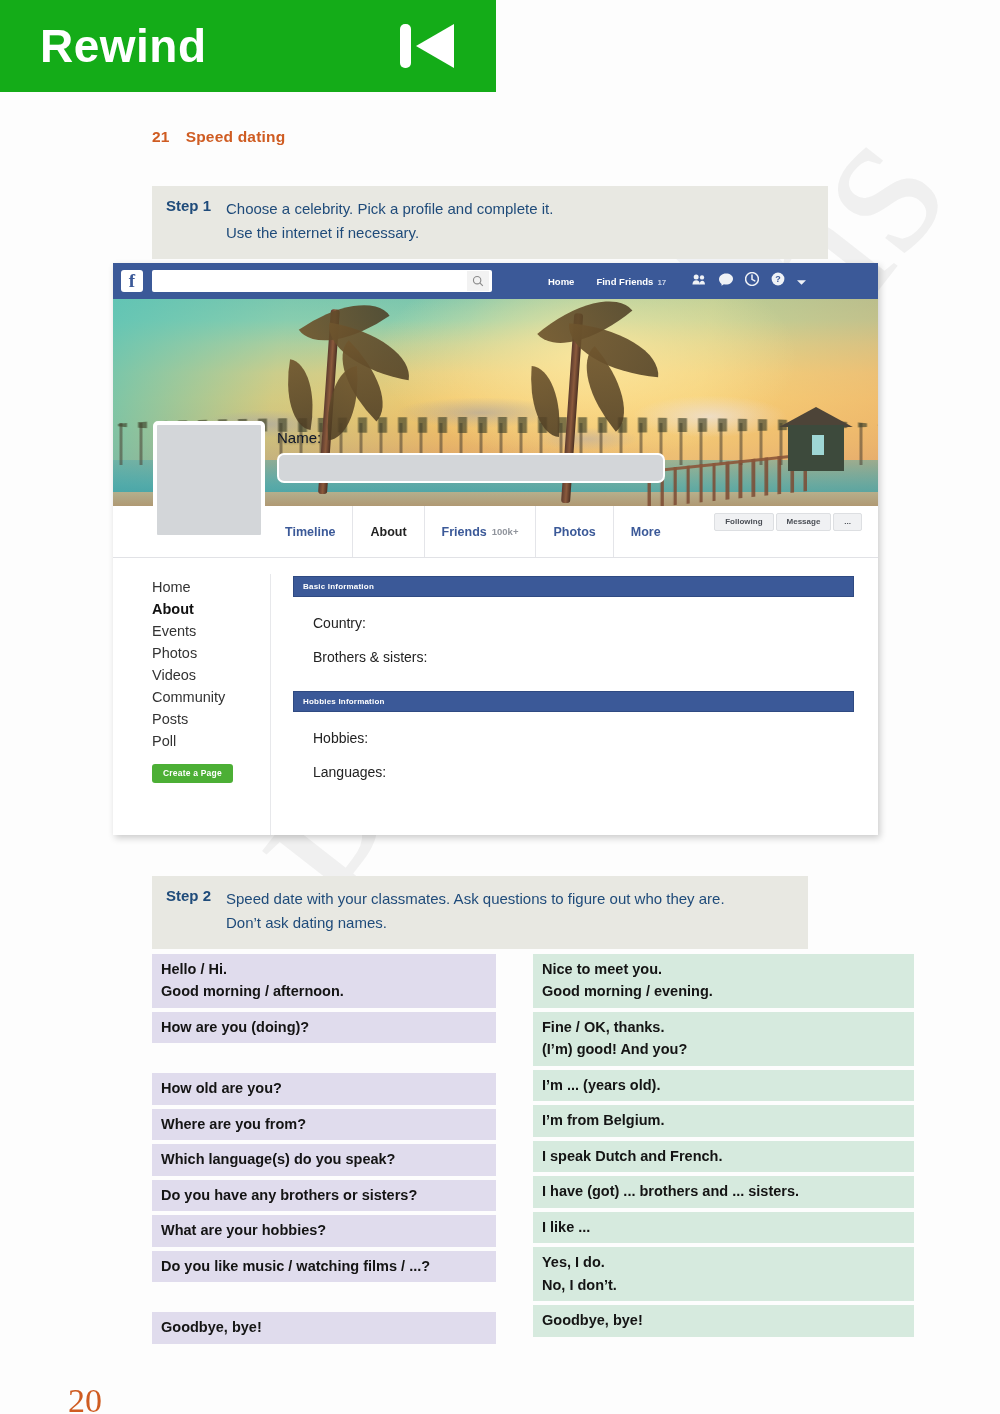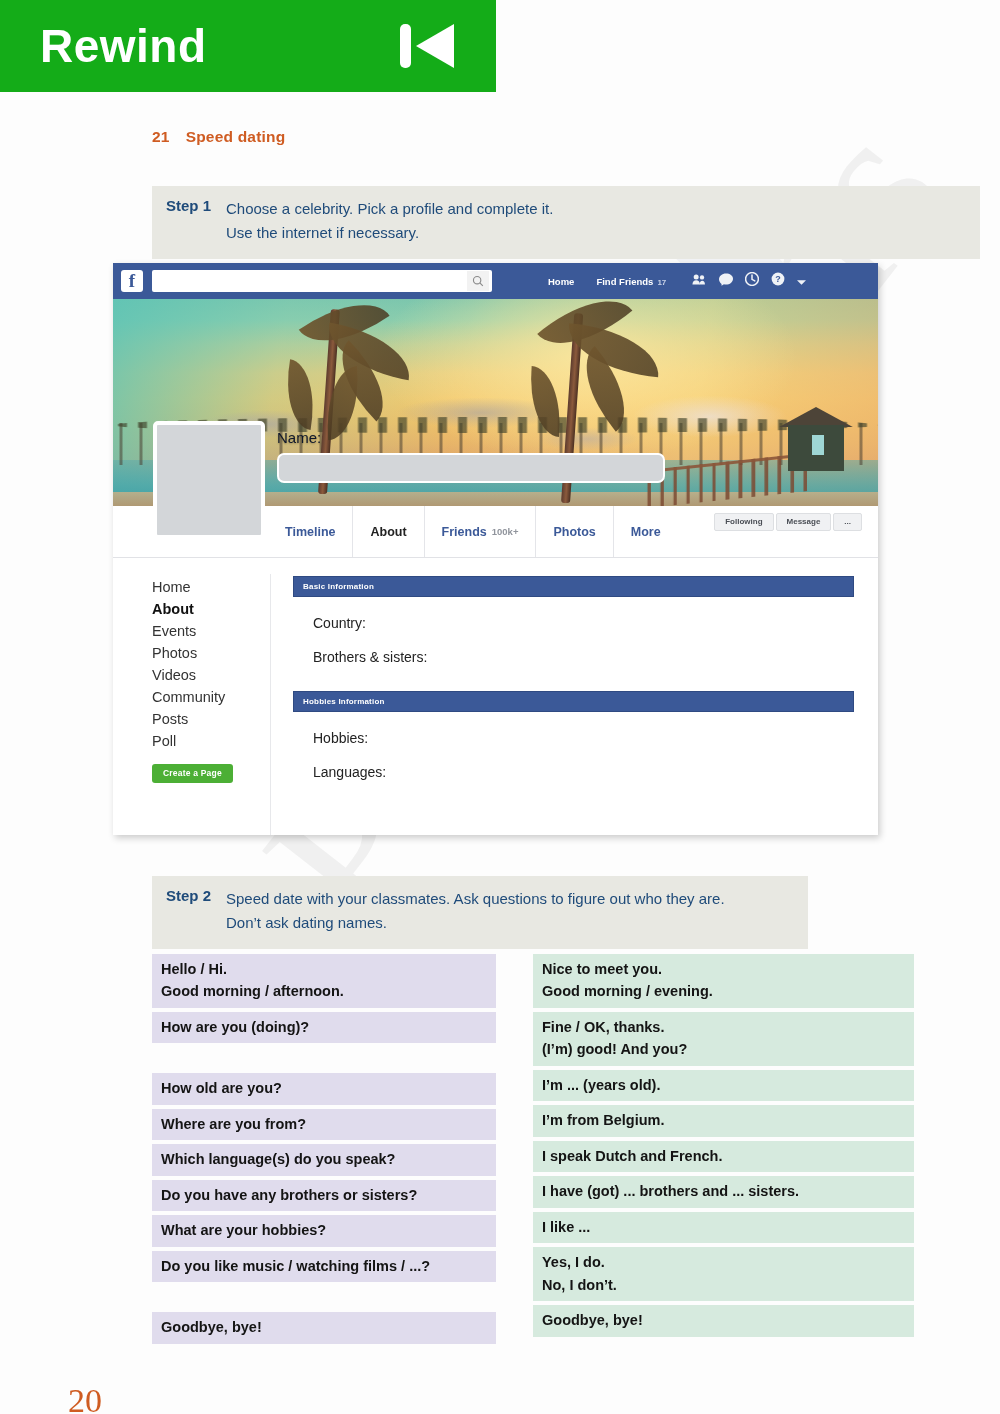--- a/index.html
+++ b/index.html
@@ -92,21 +92,21 @@
     width: 74px;
     flex: 0 0 74px;
     padding-left: 14px;
   }
   .step-text {
     color: #1f4b7a;
     font-size: 15px;
     line-height: 1.62;
     padding-right: 12px;
   }
-  #step1 { left: 152px; top: 186px; width: 828px; }
+  #step1 { left: 152px; top: 186px; width: 676px; }
   #step2 { left: 152px; top: 876px; width: 656px; }
 
   
   .fb-panel {
     position: absolute;
     left: 113px; top: 263px;
     width: 765px; height: 572px;
     background: #ffffff;
     box-shadow: 2px 3px 7px rgba(0,0,0,0.20);
     z-index: 3;

